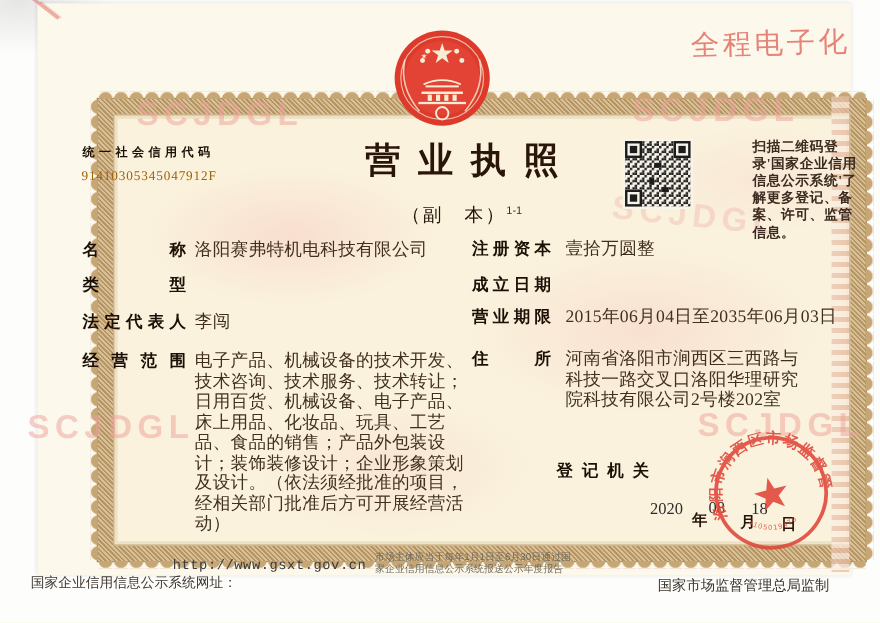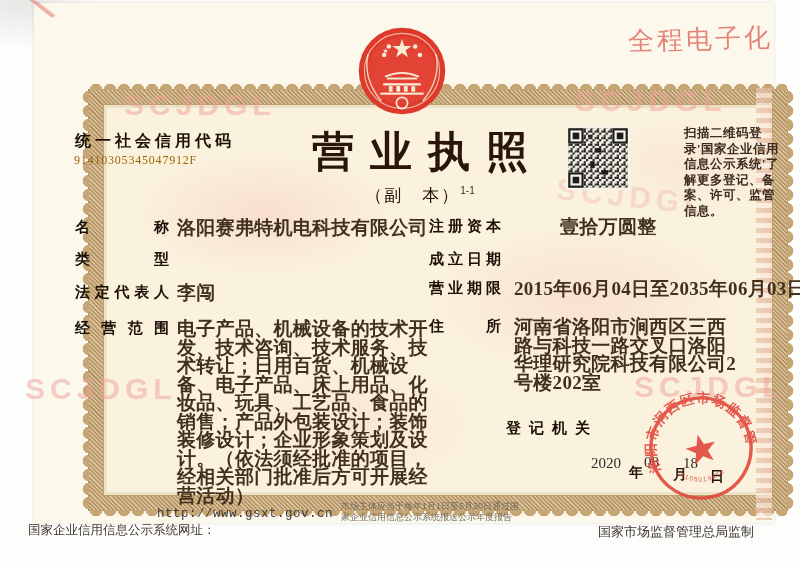--- a/index.html
+++ b/index.html
@@ -51,44 +51,44 @@
   .pen{position:absolute;background:rgba(212,72,60,.40);border-radius:2px;z-index:6;}
   .pen1{left:14px;top:2px;width:44px;height:3px;transform:rotate(38deg);}
   .pen2{left:34px;top:8px;width:24px;height:2px;transform:rotate(38deg);opacity:.6;}
 
   
   .e-note{position:absolute;left:628px;top:22px;z-index:5;
     font-family:"Liberation Serif",serif;font-size:26px;letter-spacing:3px;
     color:rgba(226,110,100,.85);transform:rotate(-1.5deg);}
   .emblem{position:absolute;left:355px;top:24px;width:94px;height:94px;z-index:6;}
   .cc-label{position:absolute;left:75px;top:131px;z-index:5;
-    font-size:16px;font-weight:bold;letter-spacing:4px;color:#1c0f06;text-align:center;}
+    font-size:11px;font-weight:bold;letter-spacing:4px;color:#1c0f06;text-align:center;}
   .cc-value{position:absolute;left:74px;top:153px;z-index:5;
     font-family:"Liberation Serif",serif;font-size:12px;letter-spacing:.8px;color:#a16207;}
   .title{position:absolute;left:255px;top:124px;width:330px;text-align:center;z-index:5;
-    font-size:42px;font-weight:bold;letter-spacing:16px;text-indent:16px;color:#2a150a;}
+    font-size:32px;font-weight:bold;letter-spacing:16px;text-indent:16px;color:#2a150a;}
   .subtitle{position:absolute;left:255px;top:184px;width:330px;text-align:center;z-index:5;
     font-size:17px;color:#241309;letter-spacing:2px;}
   .subtitle sup{font-size:10px;letter-spacing:0;color:#3a2c1d;}
   .qr{position:absolute;left:566px;top:126px;width:64px;height:64px;z-index:5;}
   .qr-caption{position:absolute;left:648px;top:126px;width:99px;z-index:5;
     font-family:"Liberation Serif",serif;font-size:12.5px;line-height:15.5px;
     letter-spacing:.5px;color:#3b2b20;font-weight:bold;margin-left:36px;}
 
   
   .row{position:absolute;display:flex;z-index:5;}
   .flabel{display:inline-block;font-weight:bold;color:#1c0f06;font-size:15px;
     text-align:justify;text-align-last:justify;flex:none;}
   .flabel-l{width:94px;margin-right:8px;}
   .flabel-r{width:72px;margin-right:13px;}
-  .fvalue{font-family:"Liberation Serif",serif;font-size:19px;color:#42301f;
-    line-height:18.5px;letter-spacing:.3px;padding-top:1px;white-space:nowrap;font-weight:bold;}
+  .fvalue{font-family:"Liberation Serif",serif;font-size:16px;color:#42301f;
+    line-height:18.5px;letter-spacing:.3px;padding-top:1px;white-space:nowrap;}
   .fvalue.wrap{white-space:normal;}
   .r1l{left:75px;top:218px;}  .r2l{left:75px;top:250px;justify-content:flex-end;}  .r3l{left:75px;top:283px;}  .r4l{left:75px;top:319px;}
-  .r1r{left:429px;top:217px;gap:46px;} .r2r{left:429px;top:250px;} .r3r{left:429px;top:279px;} .r4r{left:429px;top:317px;}
+  .r1r{left:429px;top:217px;} .r2r{left:429px;top:250px;} .r3r{left:429px;top:279px;} .r4r{left:429px;top:317px;}
   .w-scope{width:258px;} .w-addr{width:224px;}
 
   
   .reg-label{position:absolute;left:506px;top:419px;width:84px;z-index:5;
     font-weight:bold;font-size:15px;color:#1c0f06;text-align:justify;text-align-last:justify;}
   .d{position:absolute;z-index:5;}
   .d-num{font-family:"Liberation Serif",serif;font-size:15px;color:#2c2c2c;}
   .d-unit{font-weight:bold;font-size:14px;color:#241309;}
   .dy{left:591px;top:455px;} .dyu{left:629px;top:464px;}
   .dm{left:644px;top:454px;} .dmu{left:673px;top:466px;}

